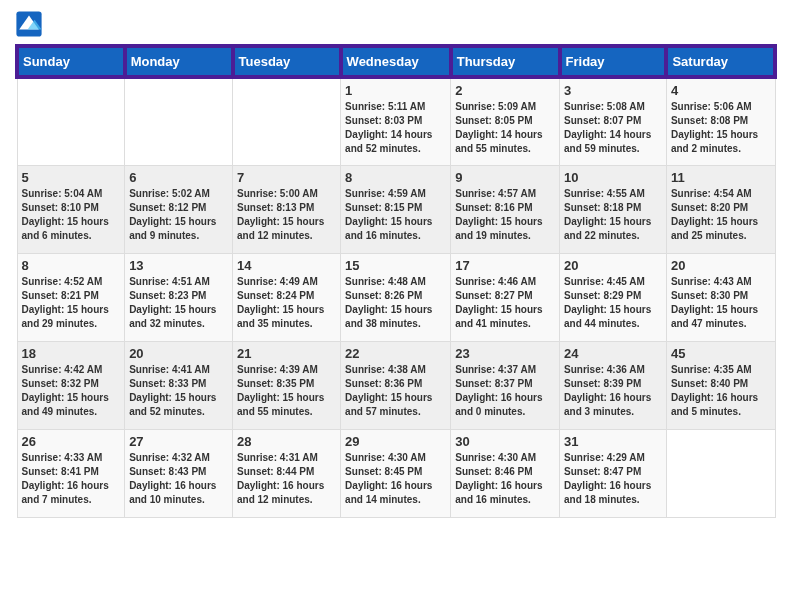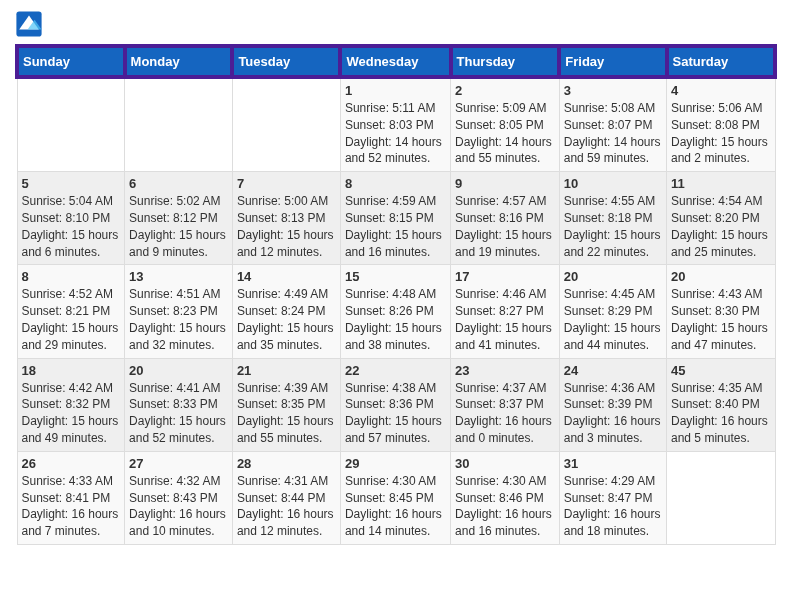--- a/index.html
+++ b/index.html
@@ -88,23 +88,24 @@
       background: #efefef;
     }
     .day-num {
       font-size: 13px;
       font-weight: bold;
       color: #333;
       display: block;
       margin-bottom: 2px;
     }
     .day-info {
-      font-size: 12px;
+      font-size: 10px;
       color: #333;
       line-height: 1.4;
+      font-weight: bold;
     }
     .empty-cell {
       background: #fff !important;
     }
   </style>
 </head>
 <body>
 
 <div class="page">
   <div class="header">

